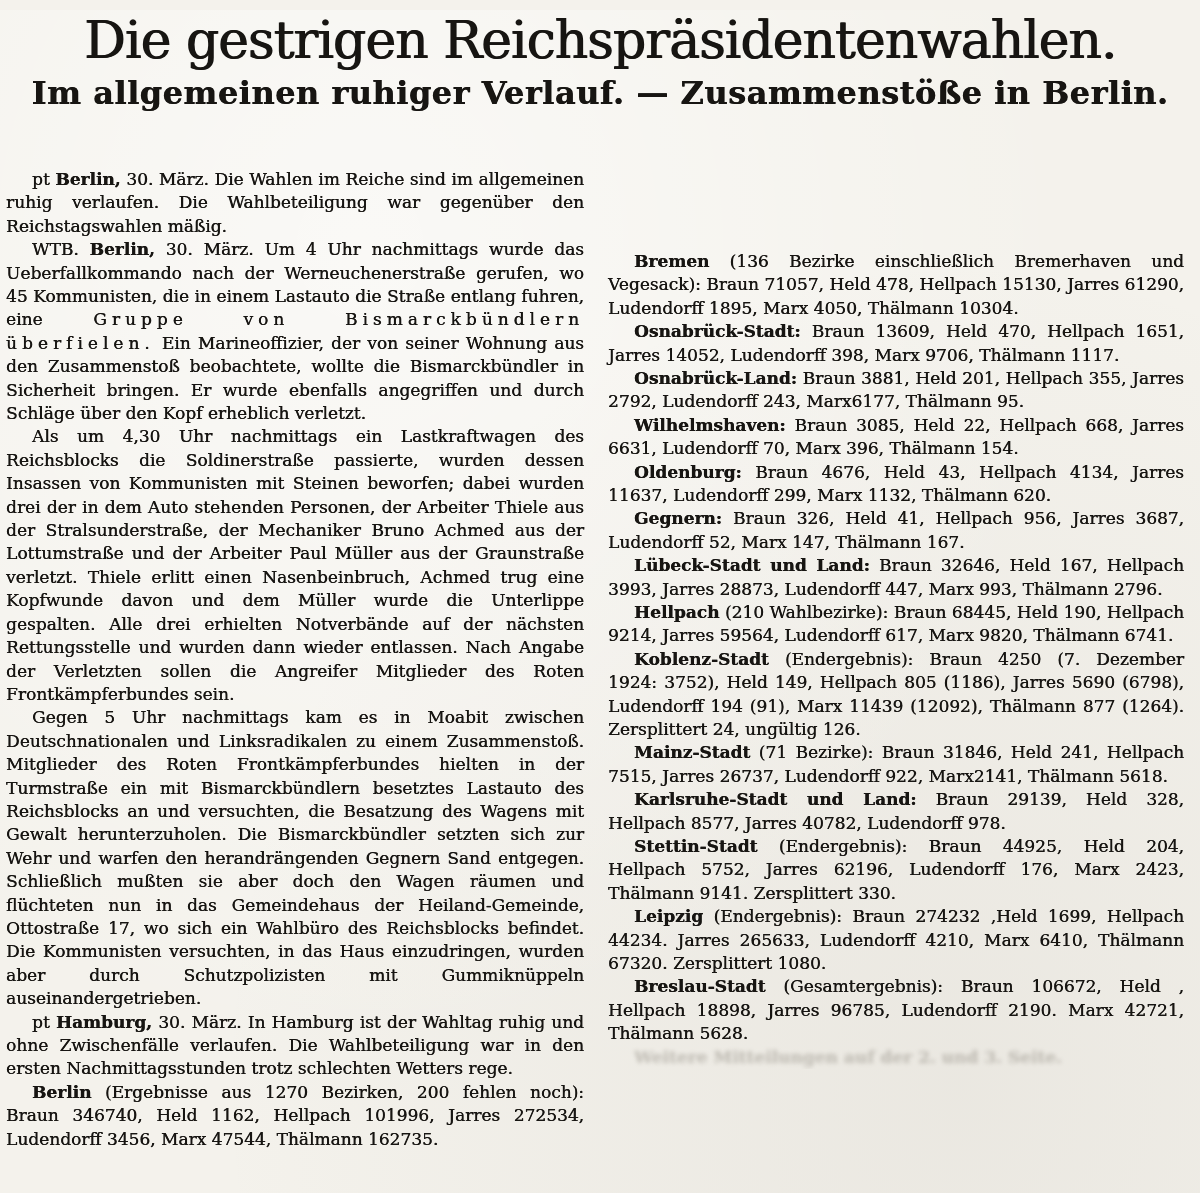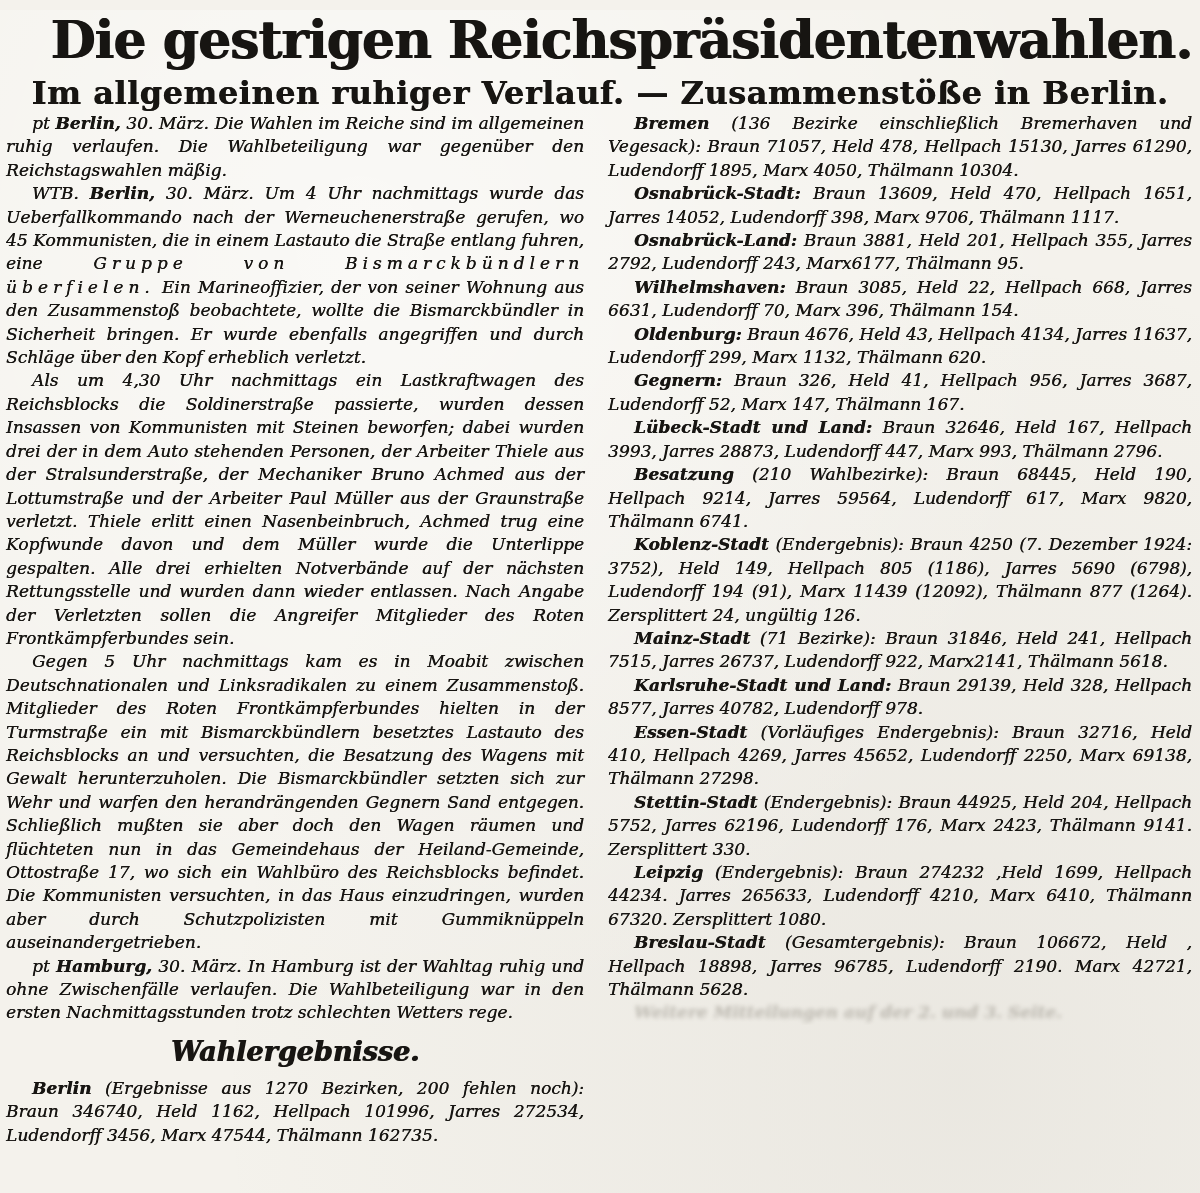--- a/index.html
+++ b/index.html
@@ -12,41 +12,39 @@
   .page{position:relative;width:1200px;height:1193px;
     background:
       radial-gradient(ellipse at 30% 20%, rgba(255,255,255,.55), rgba(0,0,0,0) 60%),
       radial-gradient(ellipse at 80% 90%, rgba(120,110,95,.08), rgba(0,0,0,0) 55%),
       #f4f2ec;
   }
   .masthead{ text-align:center; }
   .headline{
     margin:10px 8px 0 8px;
     font-size:52px; line-height:60px;
-    font-weight:bold;
+    font-weight:normal;
     letter-spacing:-1px;
     text-shadow:1px 0 0 currentColor;
     white-space:nowrap;
-    text-align:right;
   }
   .subheadline{
     margin-top:8px;
     font-size:32px; line-height:30px;
     font-weight:bold;
     letter-spacing:.5px;
     text-shadow:.5px 0 0 currentColor;
   }
   .columns{
-    display:flex; margin-top:2px; align-items:flex-start;
+    display:flex; margin-top:18px; align-items:center;
     height:1065px;
-    font-style:italic;
   }
   .col-left{flex:0 0 578px; padding:2px 8px 0 6px;}
   .divider{flex:0 0 2px; background:#201d1a; margin-top:2px;}
-  .col-right{flex:1 1 auto; padding:2px 8px 0 14px; overflow:hidden;}
+  .col-right{flex:1 1 auto; padding:2px 16px 0 14px; overflow:hidden;}
   p.para, p.result{
     margin:0; text-align:justify; text-indent:26px;
     font-size:17px; line-height:23.4px;
     text-shadow:.35px 0 0 currentColor;
   }
   .bold{font-weight:bold;}
   .spaced{letter-spacing:5px;}
   .results-heading{
     text-align:center; font-weight:bold;
     font-size:27px; line-height:34px;
@@ -74,42 +72,40 @@
   <div class="columns">
 
     <div class="col-left">
       <div>
           <p class="para"><span>pt </span><span class="bold">Berlin,</span><span> 30. März.  Die Wahlen im Reiche sind im allgemeinen ruhig verlaufen.  Die Wahlbeteiligung war gegenüber den Reichstagswahlen mäßig.</span></p>
           <p class="para"><span>WTB. </span><span class="bold">Berlin,</span><span> 30. März.  Um 4 Uhr nachmittags wurde das Ueberfallkommando nach der Werneuchenerstraße gerufen, wo 45 Kommunisten, die in einem Lastauto die Straße entlang fuhren, eine </span><span class="spaced">Gruppe von Bismarckbündlern überfielen.</span><span>  Ein Marineoffizier, der von seiner Wohnung aus den Zusammenstoß beobachtete, wollte die Bismarckbündler in Sicherheit bringen.  Er wurde ebenfalls angegriffen und durch Schläge über den Kopf erheblich verletzt.</span></p>
           <p class="para"><span>Als um 4,30 Uhr nachmittags ein Lastkraftwagen des Reichsblocks die Soldinerstraße passierte, wurden dessen Insassen von Kommunisten mit Steinen beworfen; dabei wurden drei der in dem Auto stehenden Personen, der Arbeiter Thiele aus der Stralsunderstraße, der Mechaniker Bruno Achmed aus der Lottumstraße und der Arbeiter Paul Müller aus der Graunstraße verletzt.  Thiele erlitt einen Nasenbeinbruch, Achmed trug eine Kopfwunde davon und dem Müller wurde die Unterlippe gespalten.  Alle drei erhielten Notverbände auf der nächsten Rettungsstelle und wurden dann wieder entlassen.  Nach Angabe der Verletzten sollen die Angreifer Mitglieder des Roten Frontkämpferbundes sein.</span></p>
           <p class="para"><span>Gegen 5 Uhr nachmittags kam es in Moabit zwischen Deutschnationalen und Linksradikalen zu einem Zusammenstoß.  Mitglieder des Roten Frontkämpferbundes hielten in der Turmstraße ein mit Bismarckbündlern besetztes Lastauto des Reichsblocks an und versuchten, die Besatzung des Wagens mit Gewalt herunterzuholen.  Die Bismarckbündler setzten sich zur Wehr und warfen den herandrängenden Gegnern Sand entgegen.  Schließlich mußten sie aber doch den Wagen räumen und flüchteten nun in das Gemeindehaus der Heiland-Gemeinde, Ottostraße 17, wo sich ein Wahlbüro des Reichsblocks befindet.  Die Kommunisten versuchten, in das Haus einzudringen, wurden aber durch Schutzpolizisten mit Gummiknüppeln auseinandergetrieben.</span></p>
           <p class="para"><span>pt </span><span class="bold">Hamburg,</span><span> 30. März.  In Hamburg ist der Wahltag ruhig und ohne Zwischenfälle verlaufen.  Die Wahlbeteiligung war in den ersten Nachmittagsstunden trotz schlechten Wetters rege.</span></p>
         </div>
-      <div class="results-heading">Wahlergebnisse.</div>
       <div>
           <p class="result"><span class="bold">Berlin</span><span> (Ergebnisse aus 1270 Bezirken, 200 fehlen noch):  Braun 346740, Held 1162, Hellpach 101996, Jarres 272534, Ludendorff 3456, Marx 47544, Thälmann 162735.</span></p>
         </div>
     </div>
 
     <div class="divider"></div>
 
     <div class="col-right">
       <div>
           <p class="result"><span class="bold">Bremen</span><span> (136 Bezirke einschließlich Bremerhaven und Vegesack):  Braun 71057, Held 478, Hellpach 15130, Jarres 61290, Ludendorff 1895, Marx 4050, Thälmann 10304.</span></p>
           <p class="result"><span class="bold">Osnabrück-Stadt:</span><span>  Braun 13609, Held 470, Hellpach 1651, Jarres 14052, Ludendorff 398, Marx 9706, Thälmann 1117.</span></p>
           <p class="result"><span class="bold">Osnabrück-Land:</span><span>  Braun 3881, Held 201, Hellpach 355, Jarres 2792, Ludendorff 243, Marx6177, Thälmann 95.</span></p>
           <p class="result"><span class="bold">Wilhelmshaven:</span><span>  Braun 3085, Held 22, Hellpach 668, Jarres 6631, Ludendorff 70, Marx 396, Thälmann 154.</span></p>
           <p class="result"><span class="bold">Oldenburg:</span><span>  Braun 4676, Held 43, Hellpach 4134, Jarres 11637, Ludendorff 299, Marx 1132, Thälmann 620.</span></p>
           <p class="result"><span class="bold">Gegnern:</span><span>  Braun 326, Held 41, Hellpach 956, Jarres 3687, Ludendorff 52, Marx 147, Thälmann 167.</span></p>
           <p class="result"><span class="bold">Lübeck-Stadt und Land:</span><span>  Braun 32646, Held 167, Hellpach 3993, Jarres 28873, Ludendorff 447, Marx 993, Thälmann 2796.</span></p>
-          <p class="result"><span class="bold">Besatzung</span><span> (210 Wahlbezirke):  Braun 68445, Held 190, Hellpach 9214, Jarres 59564, Ludendorff 617, Marx 9820, Thälmann 6741.</span></p>
+          <p class="result"><span class="bold">Hellpach</span><span> (210 Wahlbezirke):  Braun 68445, Held 190, Hellpach 9214, Jarres 59564, Ludendorff 617, Marx 9820, Thälmann 6741.</span></p>
           <p class="result"><span class="bold">Koblenz-Stadt</span><span> (Endergebnis):  Braun 4250 (7. Dezember 1924: 3752), Held 149, Hellpach 805 (1186), Jarres 5690 (6798), Ludendorff 194 (91), Marx 11439 (12092), Thälmann 877 (1264).  Zersplittert 24, ungültig 126.</span></p>
           <p class="result"><span class="bold">Mainz-Stadt</span><span> (71 Bezirke):  Braun 31846, Held 241, Hellpach 7515, Jarres 26737, Ludendorff 922, Marx2141, Thälmann 5618.</span></p>
           <p class="result"><span class="bold">Karlsruhe-Stadt und Land:</span><span>  Braun 29139, Held 328, Hellpach 8577, Jarres 40782, Ludendorff 978.</span></p>
-          <p class="result"><span class="bold">Essen-Stadt</span><span> (Vorläufiges Endergebnis):  Braun 32716, Held 410, Hellpach 4269, Jarres 45652, Ludendorff 2250, Marx 69138, Thälmann 27298.</span></p>
           <p class="result"><span class="bold">Stettin-Stadt</span><span> (Endergebnis):  Braun 44925, Held 204, Hellpach 5752, Jarres 62196, Ludendorff 176, Marx 2423, Thälmann 9141.  Zersplittert 330.</span></p>
           <p class="result"><span class="bold">Leipzig</span><span> (Endergebnis):  Braun 274232 ,Held 1699, Hellpach 44234. Jarres 265633, Ludendorff 4210, Marx 6410, Thälmann 67320.  Zersplittert 1080.</span></p>
           <p class="result"><span class="bold">Breslau-Stadt</span><span> (Gesamtergebnis):  Braun 106672, Held , Hellpach 18898, Jarres 96785, Ludendorff 2190.  Marx 42721, Thälmann 5628.</span></p>
         </div>
       <p class="para ghost">Weitere Mitteilungen auf der 2. und 3. Seite.</p>
     </div>
 
   </div>
 </div>
 

